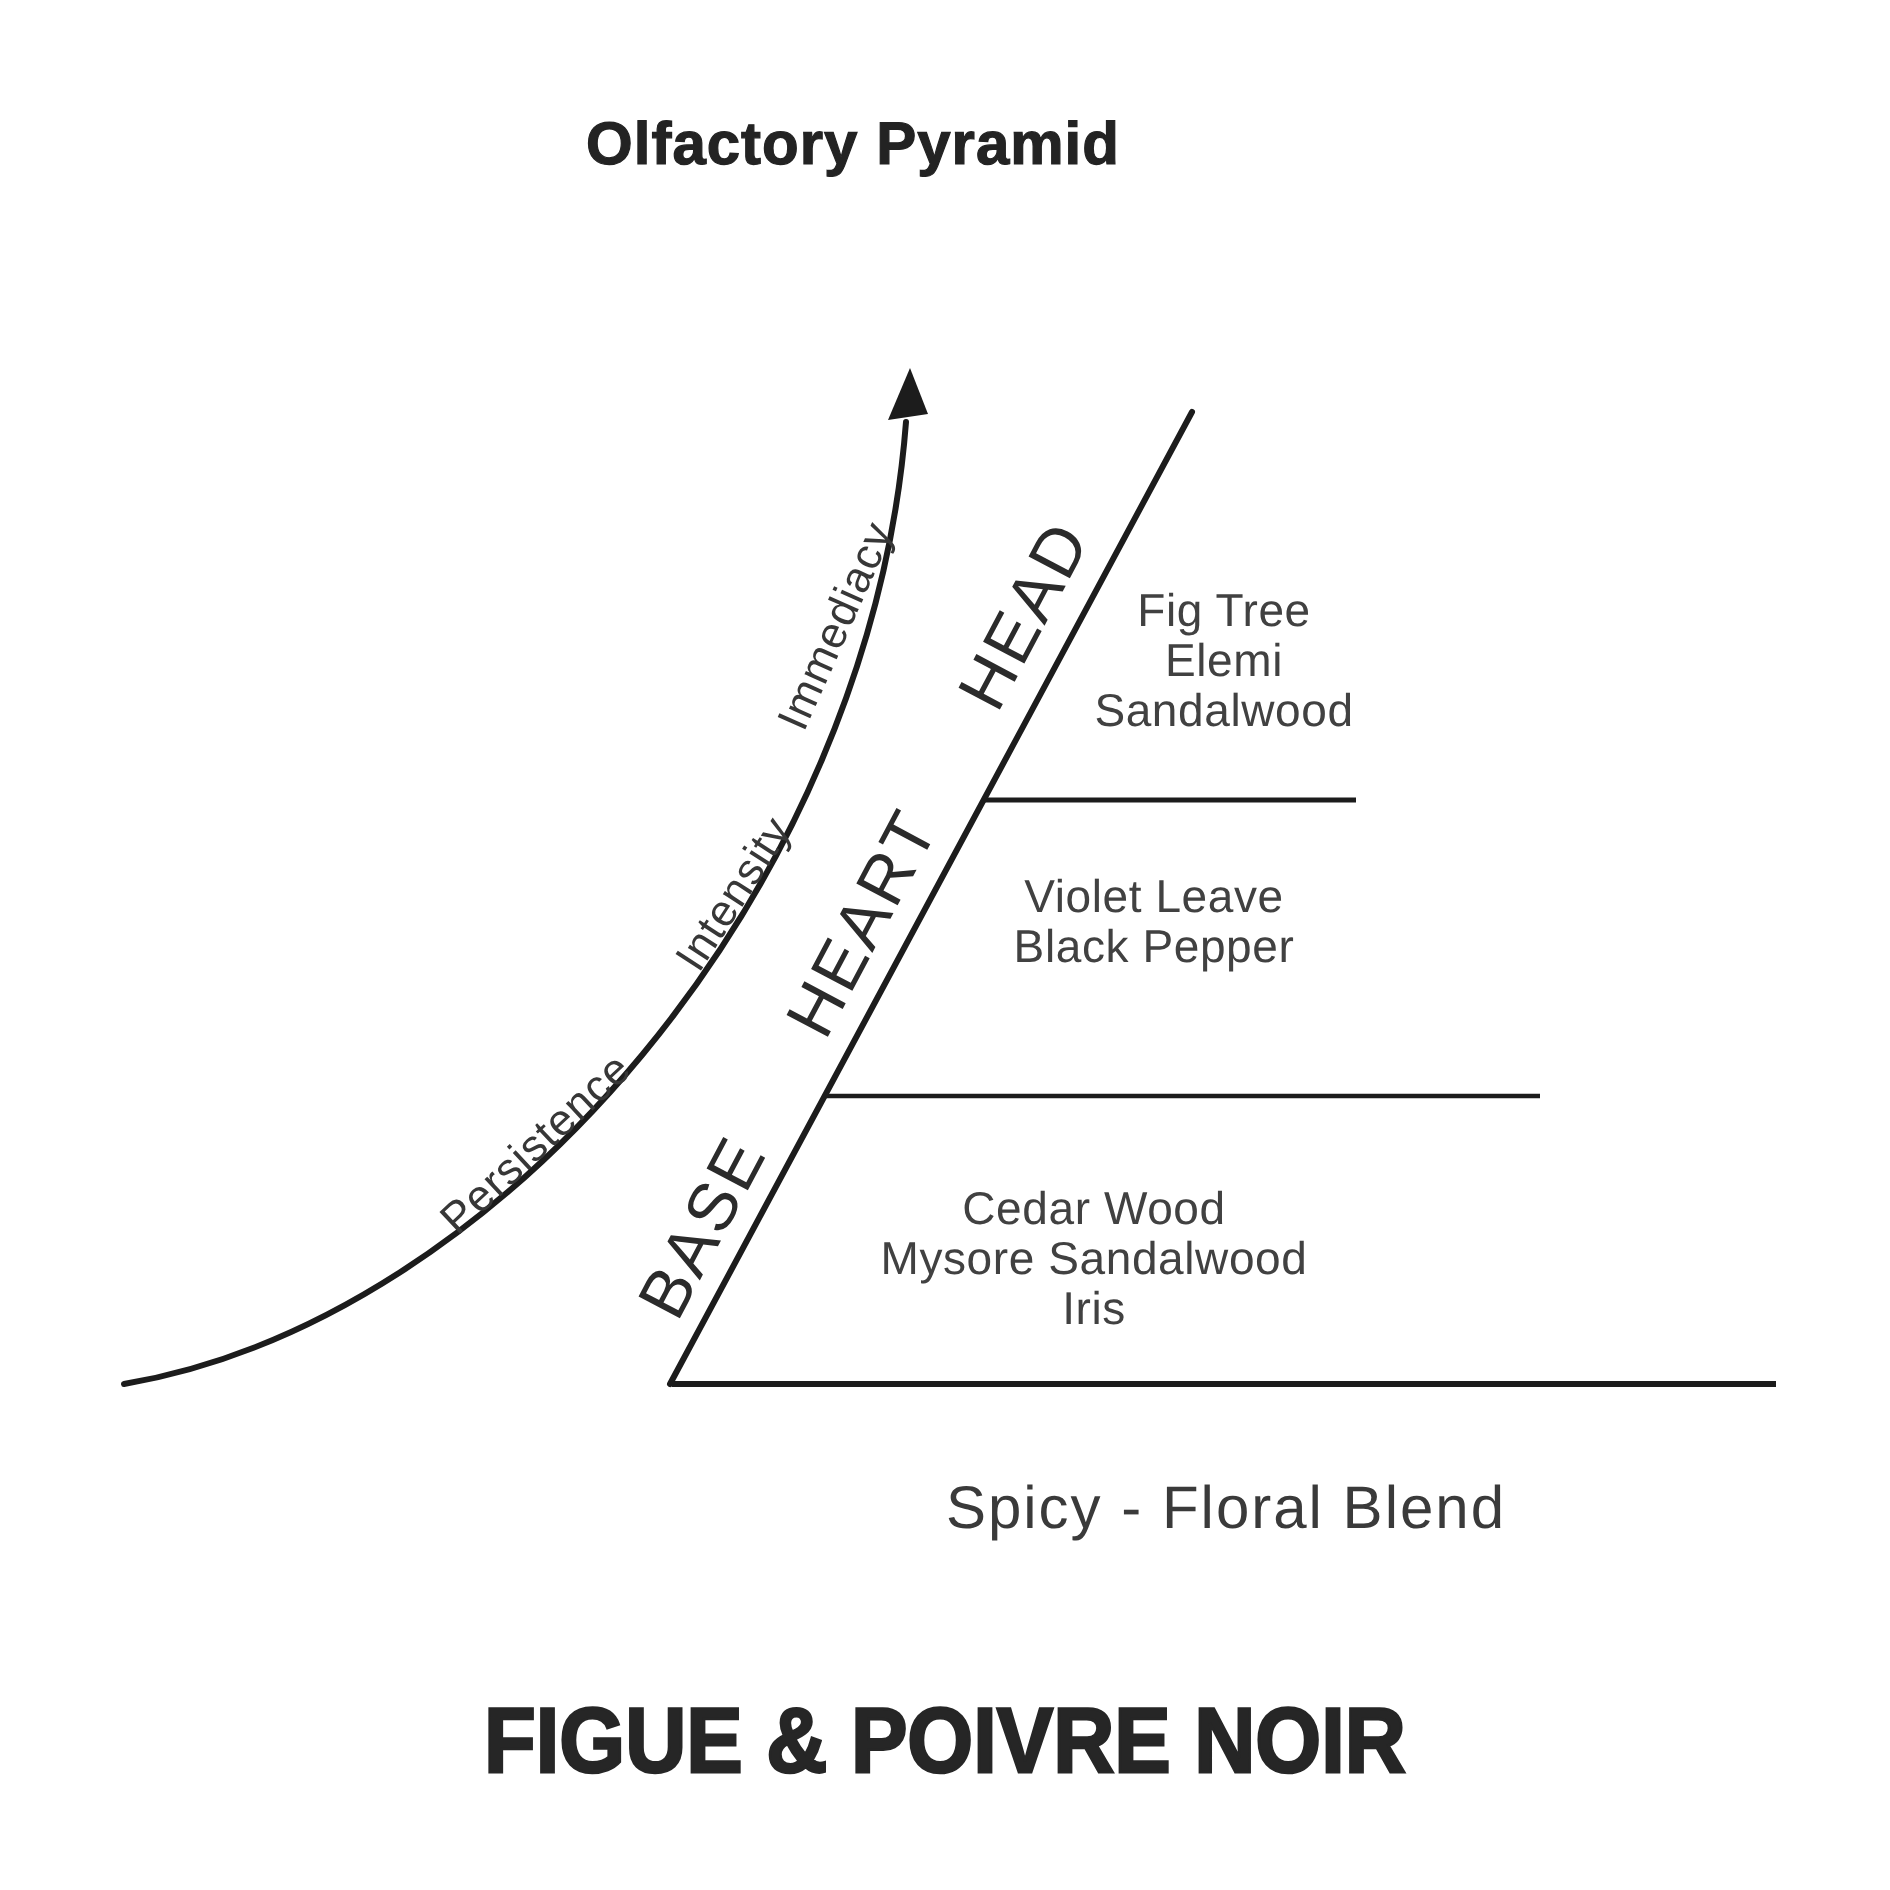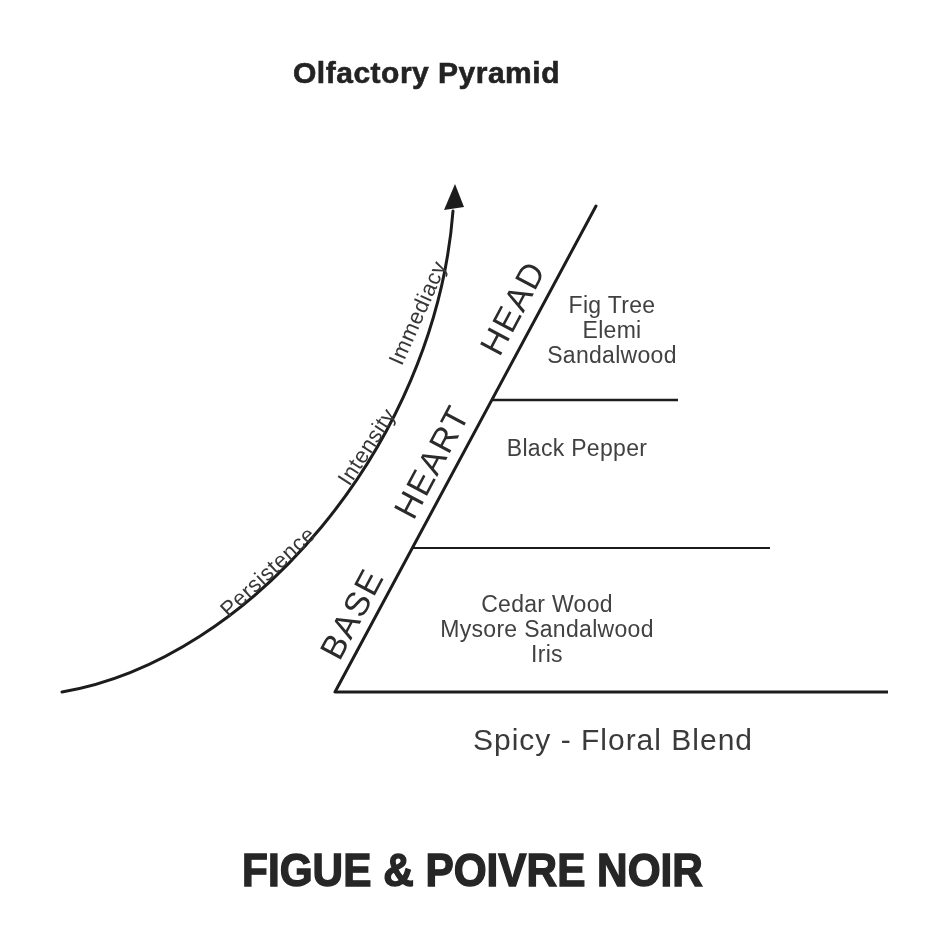--- a/index.html
+++ b/index.html
@@ -35,21 +35,21 @@
   .notes{
     width:300px;text-align:center;color:#414141;
     font-size:23px;line-height:25px;font-weight:400;letter-spacing:0.3px;
   }
   #notes-head {left:462px;top:293px;}
   #notes-heart{left:427px;top:436px;}
   #notes-base {left:397px;top:592px;}
   .note-line{white-space:nowrap;}
 
   #blend{
-    left:363px;top:721px;width:500px;text-align:center;
+    left:363px;top:736px;width:500px;text-align:center;
     font-size:30px;line-height:38px;color:#3a3a3a;letter-spacing:1px;
   }
 
   #product{
     top:842px;left:0;width:945px;text-align:center;
     font-size:46px;line-height:56px;font-weight:700;color:#262626;
     transform:scaleX(0.92);transform-origin:center center;
     -webkit-text-stroke:1.4px #262626;
   }
 </style>
@@ -77,20 +77,21 @@
   <div id="lbl-heart" class="abs level-label">HEART</div>
   <div id="lbl-base" class="abs level-label">BASE</div>
 
   <div id="notes-head" class="abs notes">
     <div class="note-line">Fig Tree</div>
     <div class="note-line">Elemi</div>
     <div class="note-line">Sandalwood</div>
   </div>
 
   <div id="notes-heart" class="abs notes">
+    <div class="note-line">Violet Leave</div>
     <div class="note-line">Black Pepper</div>
   </div>
 
   <div id="notes-base" class="abs notes">
     <div class="note-line">Cedar Wood</div>
     <div class="note-line">Mysore Sandalwood</div>
     <div class="note-line">Iris</div>
   </div>
 
   <div id="blend" class="abs">Spicy - Floral Blend</div>

